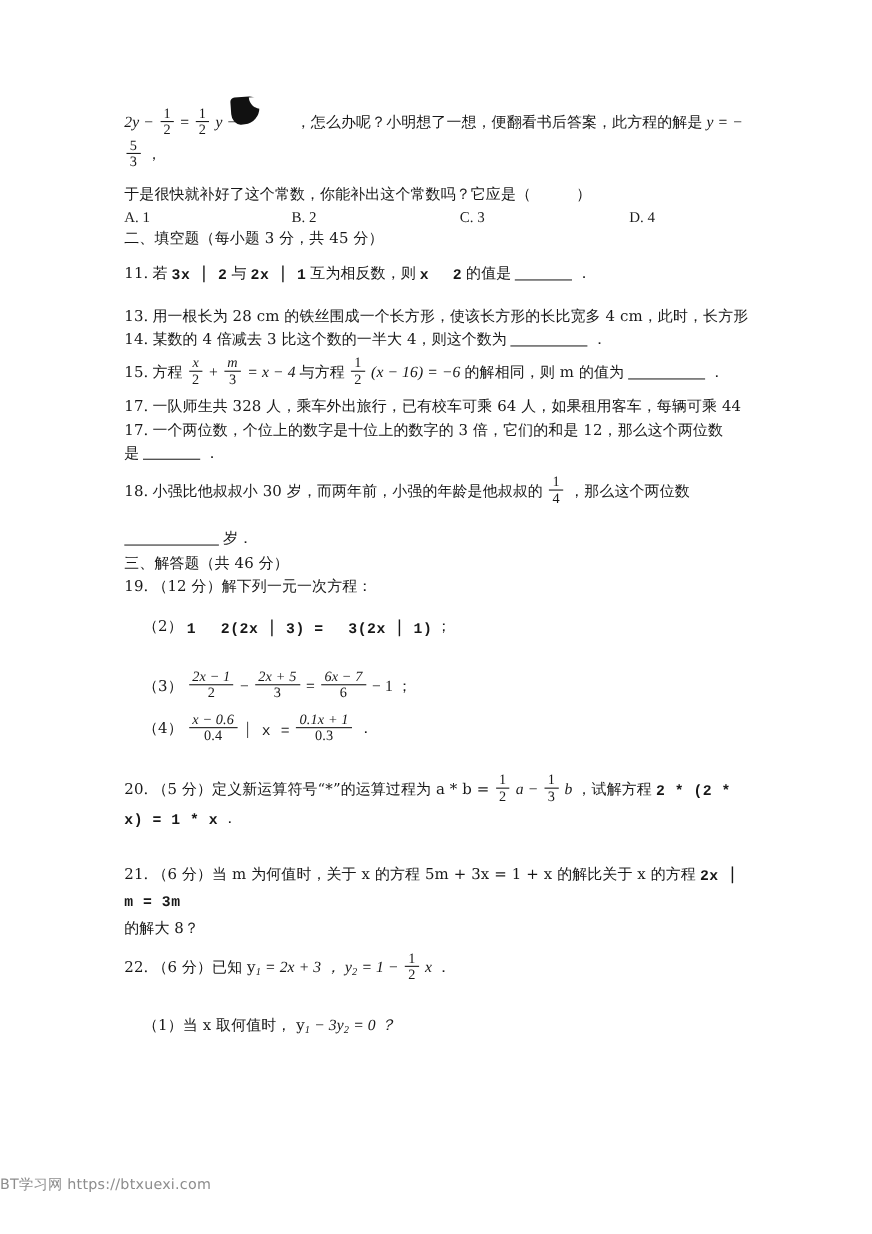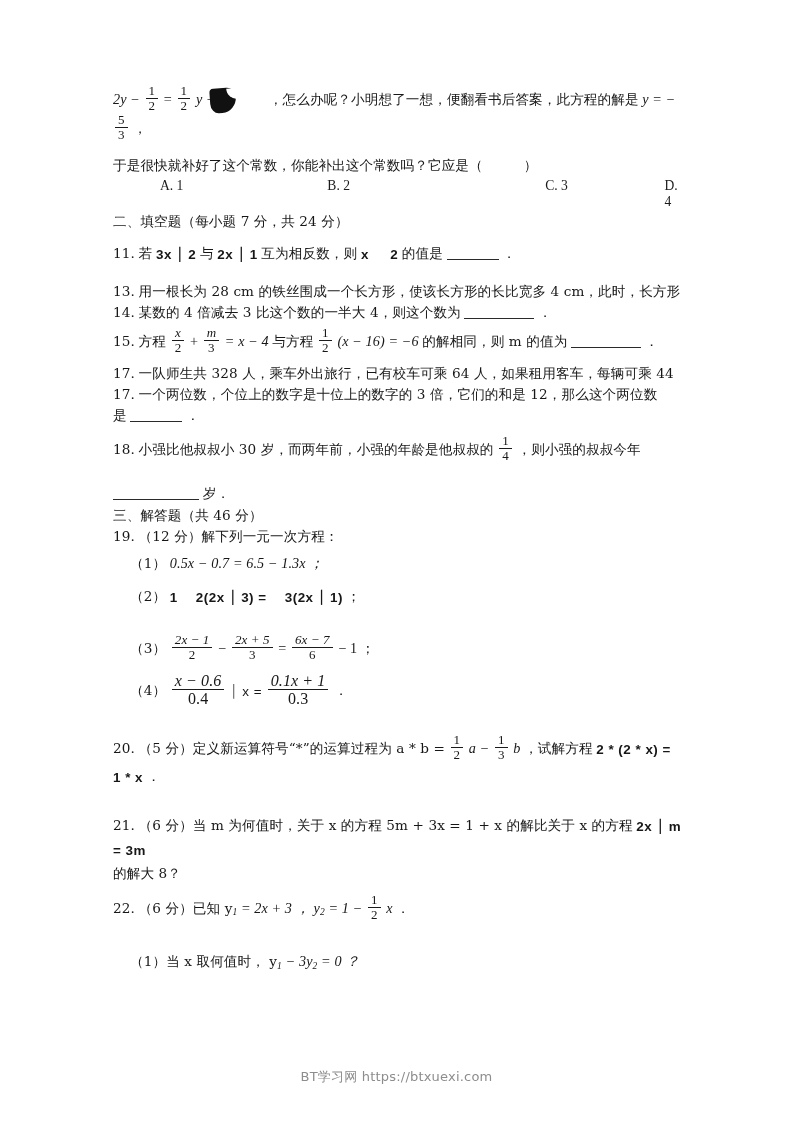--- a/index.html
+++ b/index.html
@@ -17,78 +17,78 @@
   }
   .page {
     position: absolute;
     left: 0; top: 0;
     width: 793px;
     height: 1122px;
   }
   .content {
     position: absolute;
     left: 113px;
-    top: 86px;
+    top: 98px;
     width: 570px;
   }
 
   
   .line {
     font-size: 14.2px;
     line-height: 1.62;
     color: #171717;
     letter-spacing: 0.1px;
   }
   .line.tight { line-height: 1.5; }
   .cn { font-family: "DejaVu Serif", "Liberation Serif", serif; font-size: 13.6px; }
   .mi { font-style: italic; font-family: "Liberation Serif", serif; }
   .num { font-family: "Liberation Serif", serif; }
 
   
   .glitch {
-    font-family: Liberation Sans, sans-serif;
+    font-family: Liberation Mono, monospace;
     font-size: 13.4px;
     font-weight: 600;
     letter-spacing: 0.5px;
     vertical-align: -1px;
   }
   .glitch.norm { font-weight: 400; }
 
   
   .frac {
     display: inline-block;
     vertical-align: middle;
     text-align: center;
     line-height: 1.08;
     margin: 0 2px;
     position: relative;
     top: -0.15em;
   }
   .frac > .n { display: block; padding: 0 3px; font-size: 13px; }
   .frac > .d { display: block; padding: 0 3px; font-size: 13px; border-top: 1.1px solid #1b1b1b; }
-  .frac.sm > .n, .frac.sm > .d { font-size: 16px; }
+  .frac.sm > .n, .frac.sm > .d { font-size: 13px; }
 
   .blank { display: inline-block; border-bottom: 1.1px solid #2a2a2a; height: 0.95em; vertical-align: -2px; }
   .b-s { width: 52px; }
   .b-m { width: 70px; }
   .b-l { width: 86px; }
 
   .sub { font-size: 9.5px; vertical-align: -0.28em; font-style: italic; }
 
   
   .gap-xs { height: 5px; }
   .gap-s  { height: 10px; }
   .gap-m  { height: 17px; }
   .gap-l  { height: 26px; }
 
   .choices { display: flex; font-size: 13.6px; padding-top: 2px; }
-  .choices > span { display: inline-block; margin-left: 47px; }
+  .choices > span { display: inline-block; }
   .ch0 { width: 152px; }
   .ch1 { width: 153px; }
-  .ch2 { width: 154px; text-align: center; }
+  .ch2 { width: 154px; }
 
   .indent1 { padding-left: 17px; }
 
   
   .smudge {
     position: absolute;
     left: 210px;
     top: 88px;
     width: 26px;
     height: 25px;
@@ -104,21 +104,20 @@
     background: #ffffff;
     border-radius: 0 0 0 100%;
   }
 
   
   .watermark {
     position: absolute;
     left: 0;
     top: 1068px;
     width: 793px;
-    text-align: center;
     font-family: "DejaVu Sans", "Liberation Sans", sans-serif;
     font-size: 13px;
     color: #8d8d8d;
     letter-spacing: 0.2px;
   }
 </style>
 </head>
 <body>
 
 <div class="page">
@@ -151,21 +150,21 @@
 
     <div class="line cn">于是很快就补好了这个常数，你能补出这个常数吗？它应是（　　　）</div>
 
     <div class="choices">
       <span class="ch0">A. 1</span>
       <span class="ch1">B. 2</span>
       <span class="ch2">C. 3</span>
       <span>D. 4</span>
     </div>
 
-    <div class="line cn">二、填空题（每小题 7 分，共 24 分）</div>
+    <div class="line cn">二、填空题（每小题 3 分，共 45 分）</div>
 
     <div class="gap-s"></div>
 
     <div class="line">
       <span class="cn">11.</span>
       <span class="cn">若</span>
       <span class="glitch">3x ⏐ 2</span>
       <span class="cn">与</span>
       <span class="glitch">2x ⏐ 1</span>
       <span class="cn">互为相反数，则</span>
@@ -239,43 +238,39 @@
 
     <div class="gap-s"></div>
 
     <div class="line">
       <span class="cn">18.</span>
       <span class="cn">小强比他叔叔小 30 岁，而两年前，小强的年龄是他叔叔的</span>
       <span class="frac">
         <span class="n">1</span>
         <span class="d">4</span>
       </span>
-      <span class="cn">，则小强的叔叔今年</span>
+      <span class="cn">，那么这个两位数</span>
     </div>
 
     <div class="gap-m"></div>
 
     <div class="line">
       <span class="blank b-l"></span>
       <span class="cn">岁．</span>
     </div>
 
     <div class="line cn tight">三、解答题（共 46 分）</div>
 
     <div class="line tight">
       <span class="cn">19.</span>
       <span class="cn">（12 分）解下列一元一次方程：</span>
     </div>
 
     <div class="gap-xs"></div>
 
-    <div class="line indent1">
-      <span class="cn">（1）</span>
-      <span class="mi">0.5x − 0.7 = 6.5 − 1.3x ；</span>
-    </div>
 
     <div class="gap-s"></div>
 
     <div class="line indent1">
       <span class="cn">（2）</span>
       <span class="glitch">1　 2(2x ⏐ 3) =　 3(2x ⏐ 1)</span>
       <span class="cn">；</span>
     </div>
 
     <div class="gap-l"></div>

